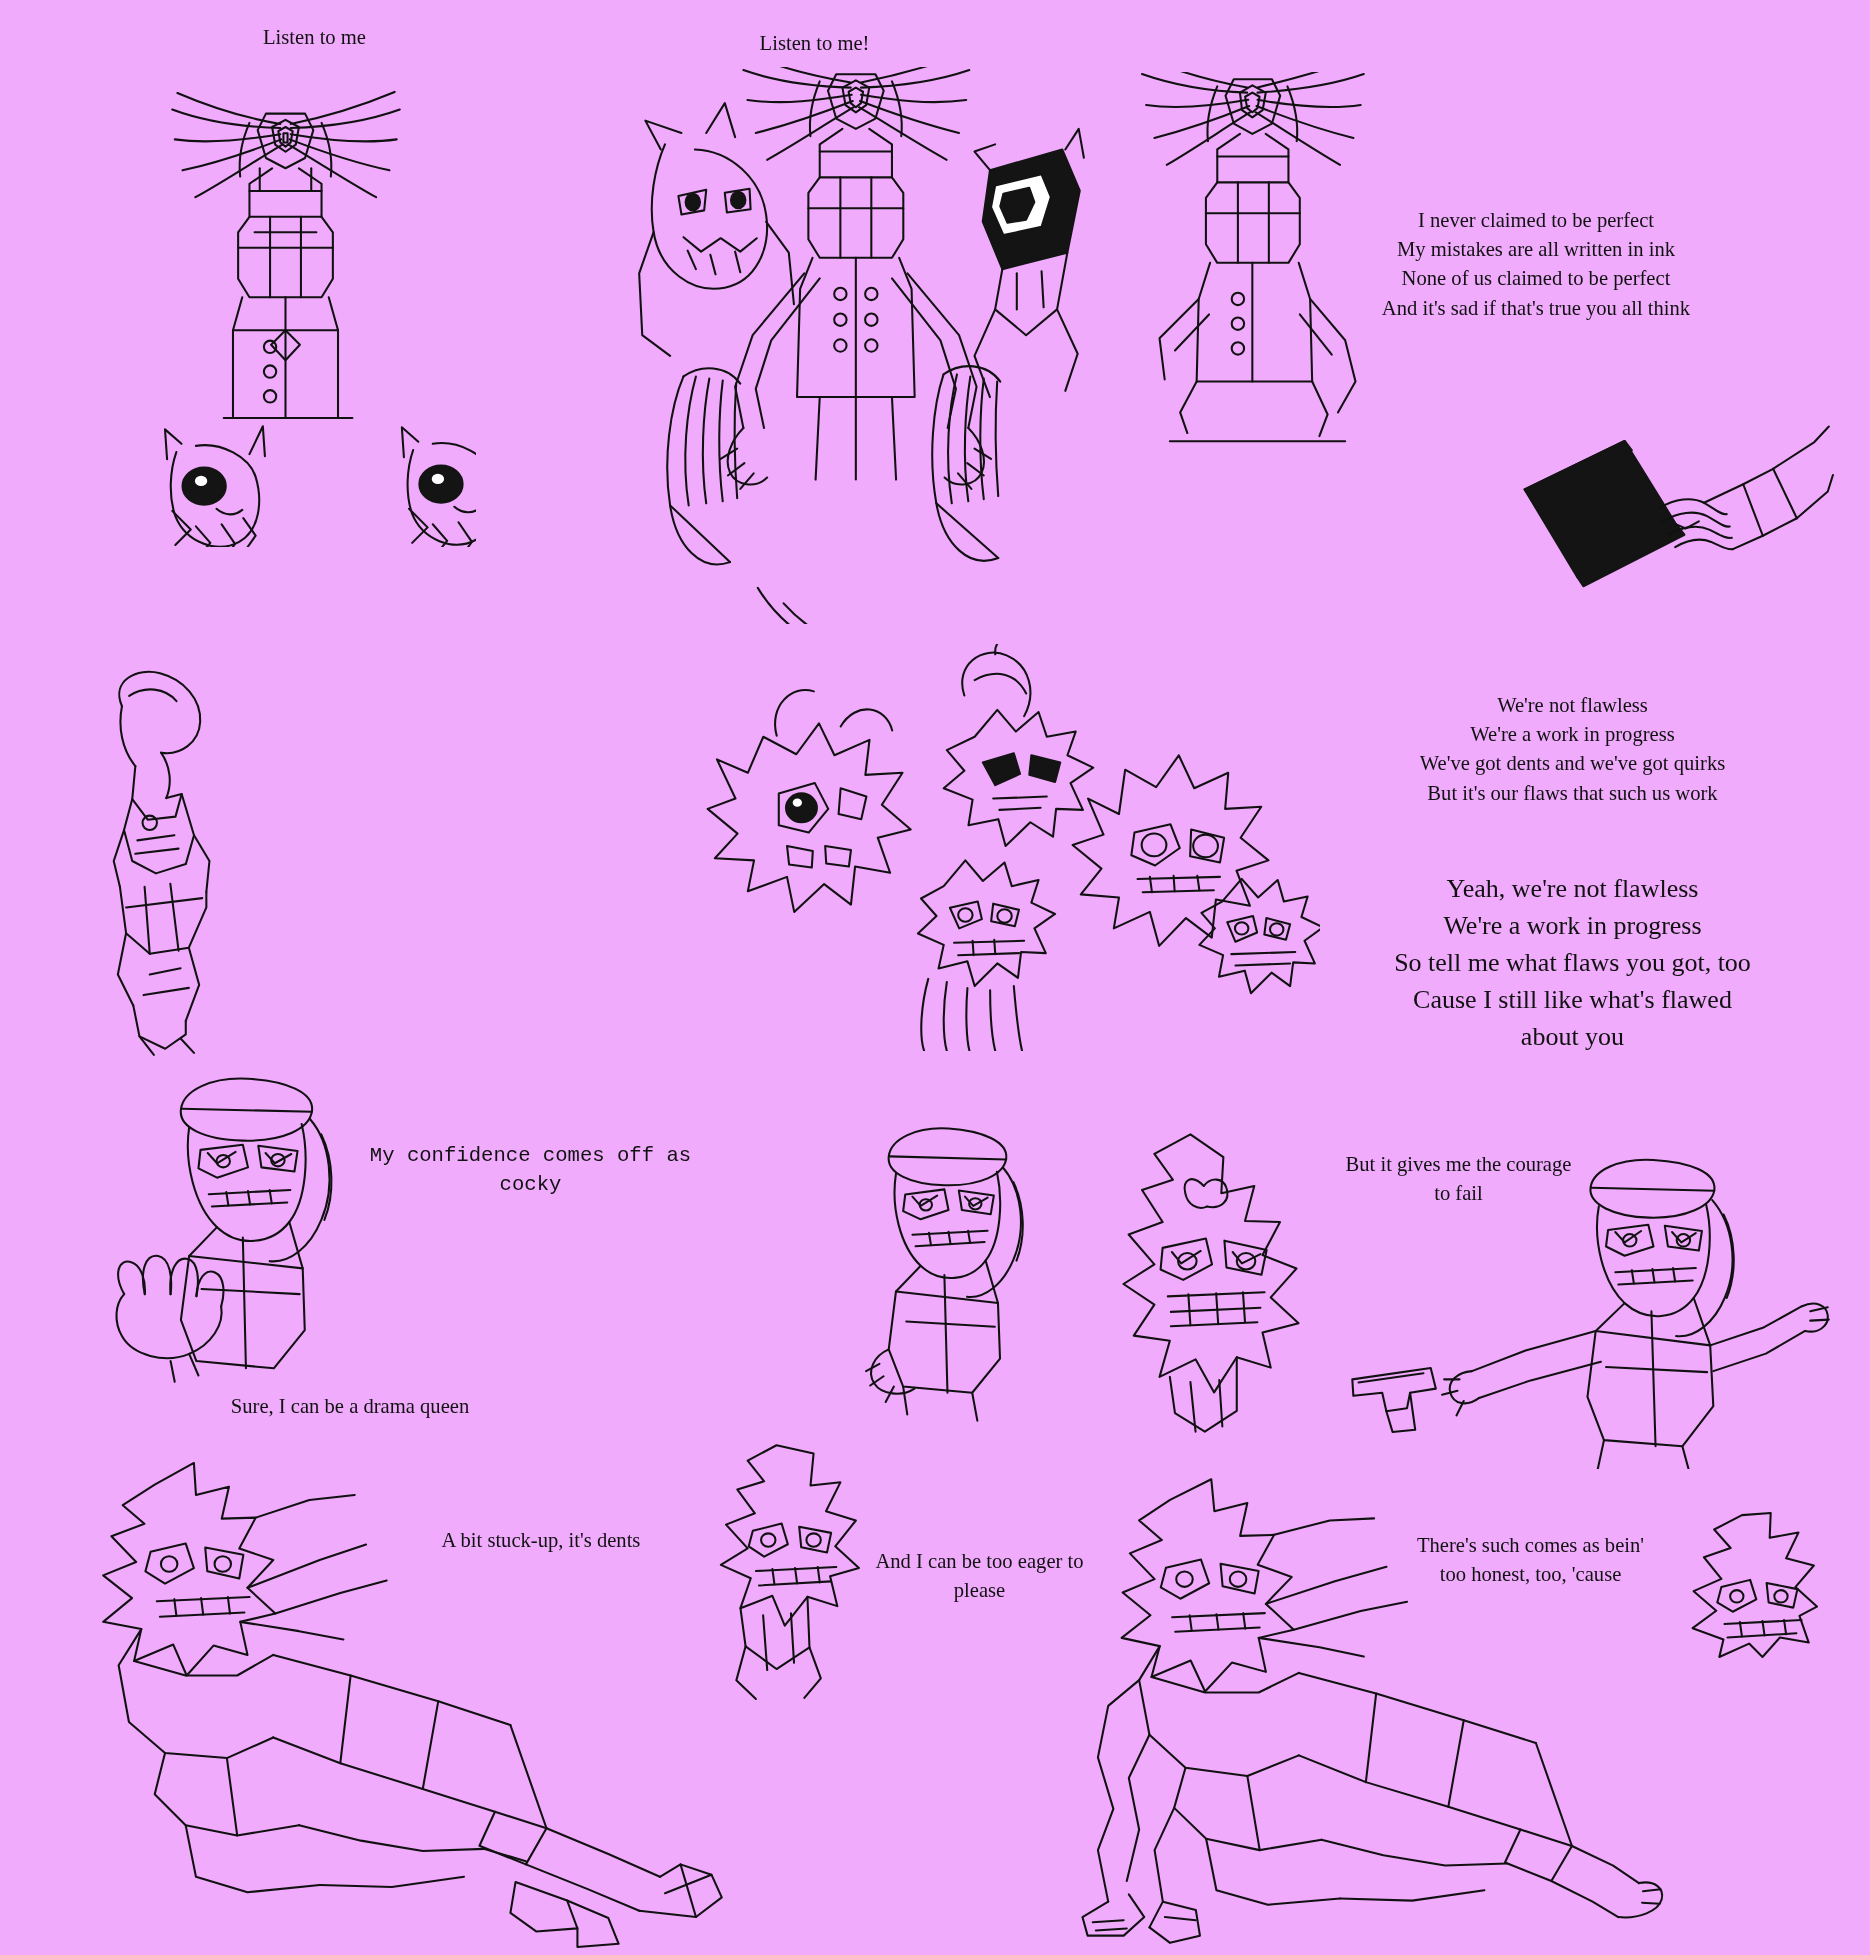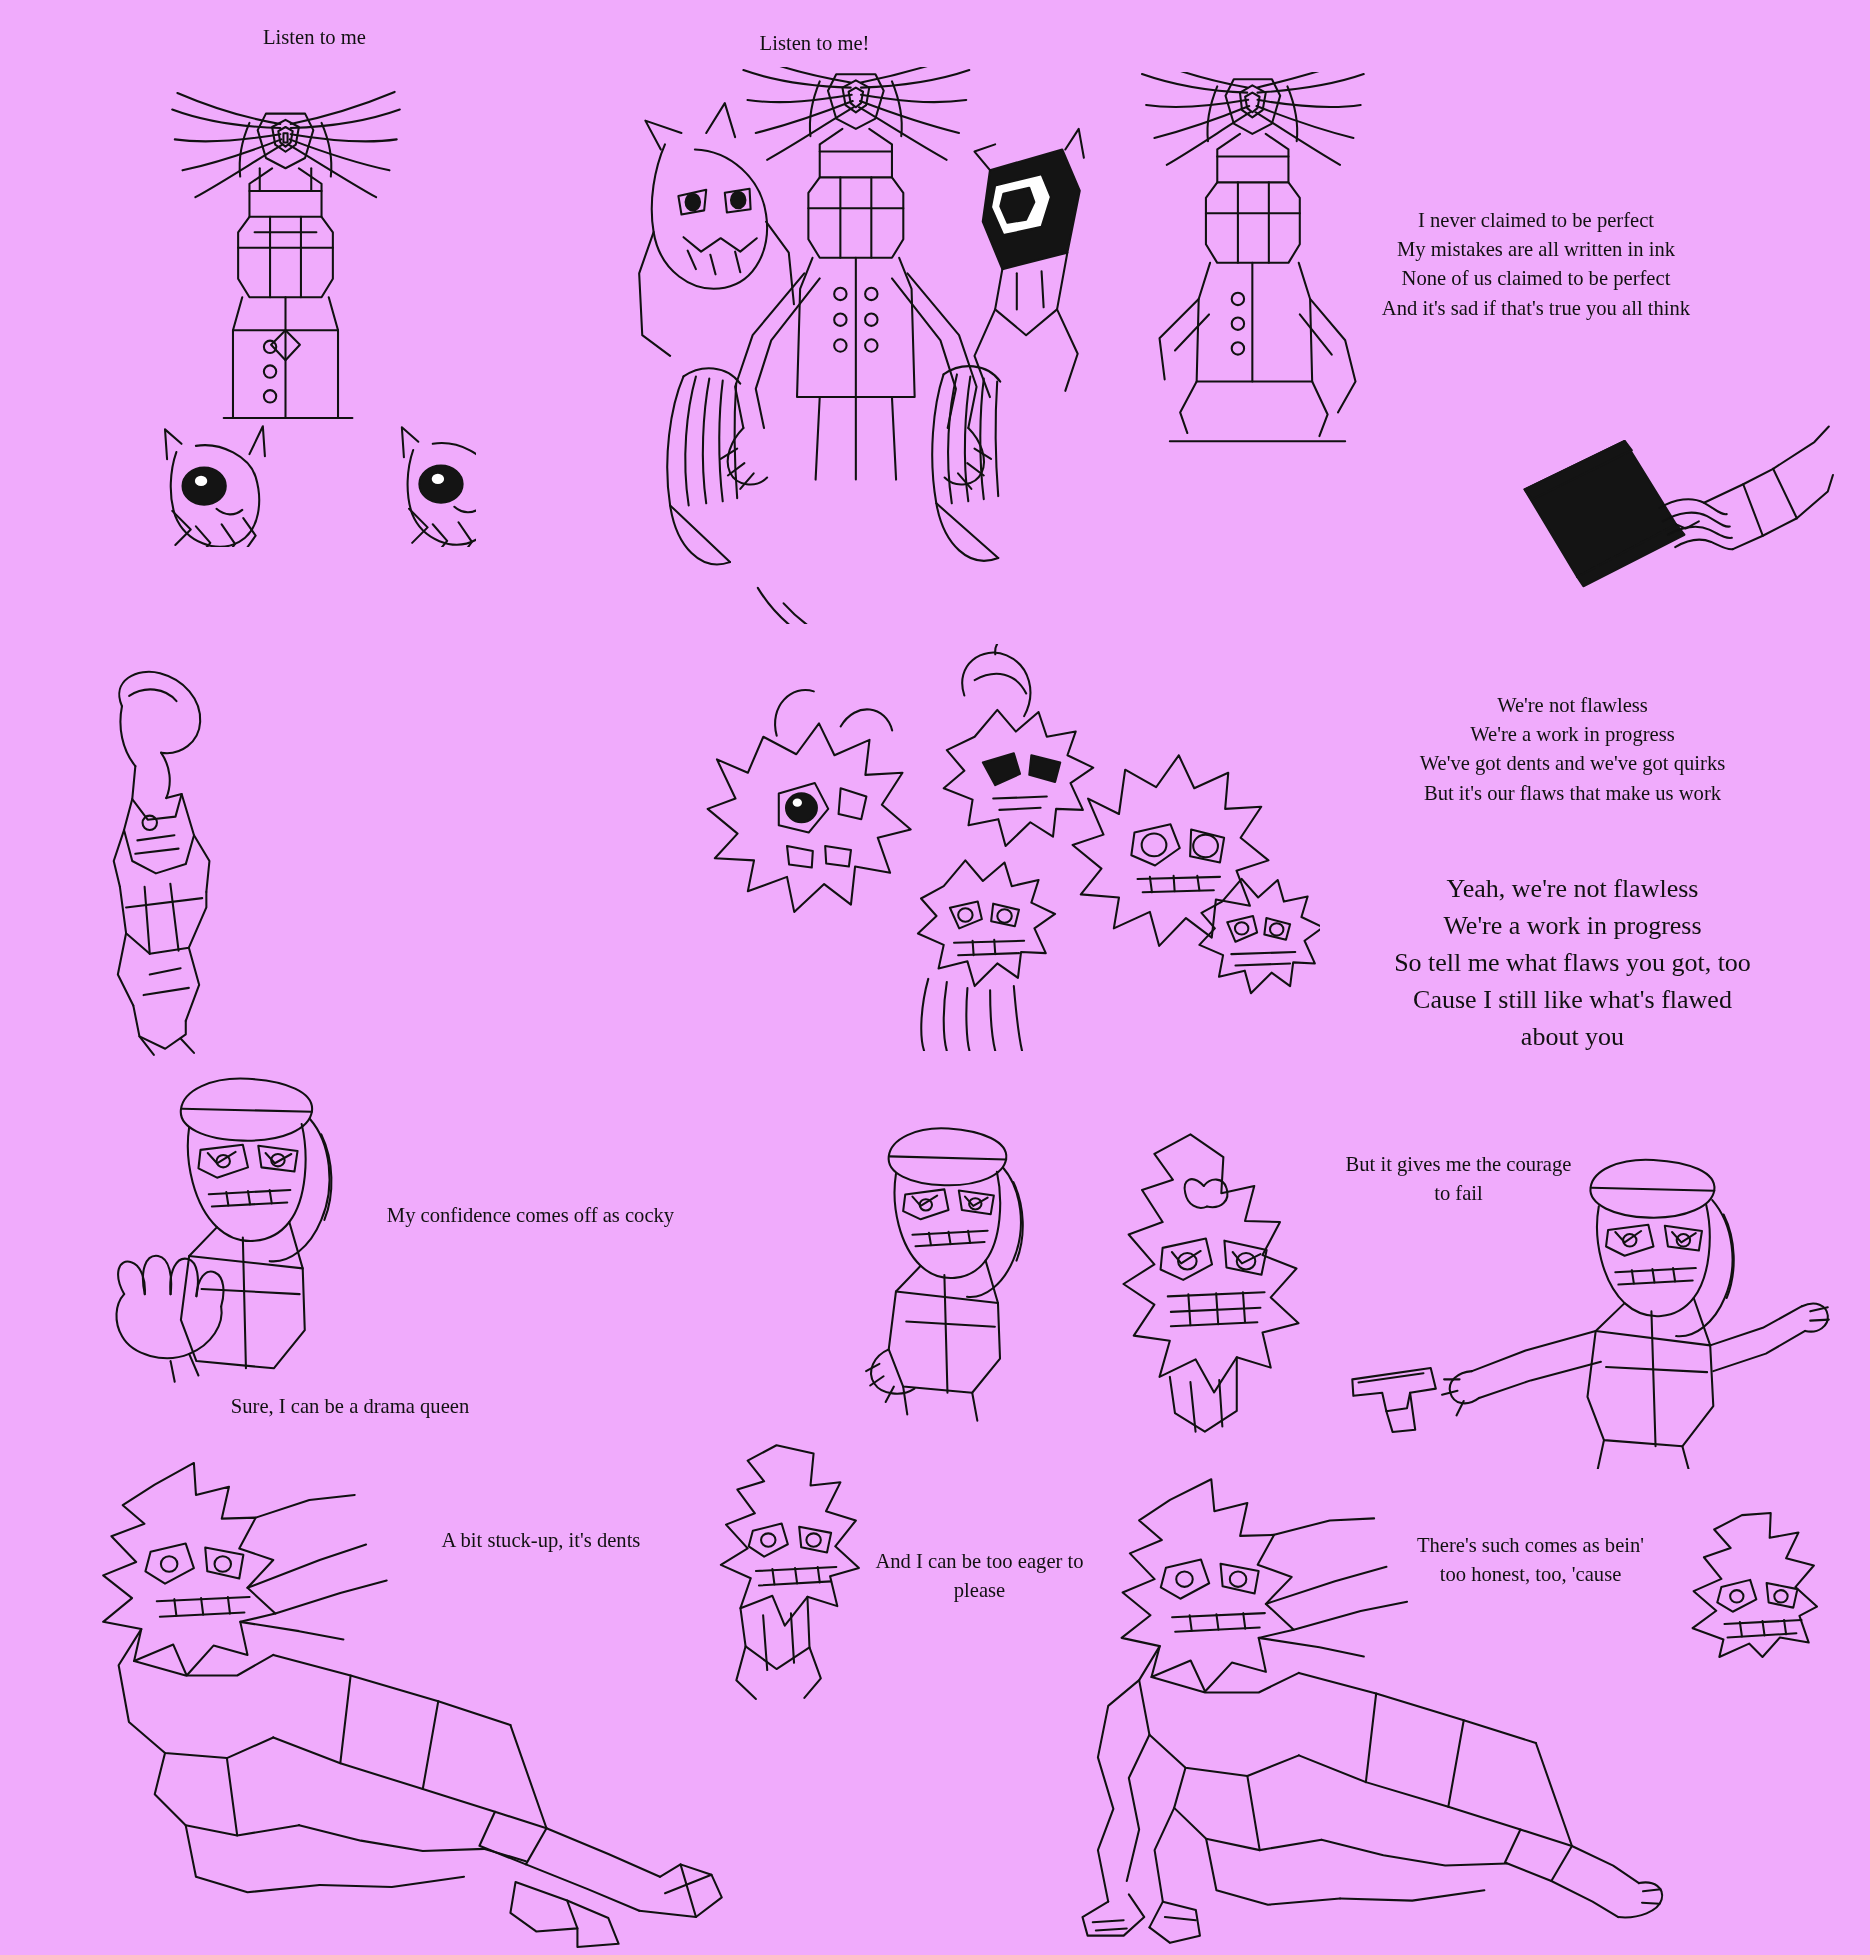--- a/index.html
+++ b/index.html
@@ -375,21 +375,21 @@
         <path d="M546 668 C542 716 544 768 550 790"></path>
         <path d="M590 672 C590 720 594 766 600 790"></path>
         <path d="M636 664 C640 712 646 764 652 790"></path>
       </g>
     </svg>
   </div>
 
   <div class="txt" style="left:1382px; top:691px; width:381px; font-size:20.6px;">We're not flawless
 We're a work in progress
 We've got dents and we've got quirks
-But it's our flaws that make us work</div>
+But it's our flaws that such us work</div>
 
   <div class="txt" style="left:1382px; top:871px; width:381px; font-size:26px;">Yeah, we're not flawless
 We're a work in progress
 So tell me what flaws you got, too
 Cause I still like what's flawed about you</div>
 
   <div class="art" style="left:88px; top:1052px; width:320px; height:340px;">
     <svg viewBox="0 0 620 660" preserveAspectRatio="none" aria-hidden="true">
       <g class="ink" stroke-width="4">
 
@@ -423,21 +423,21 @@
         <path d="M160 470 C156 424 172 396 194 402 C214 408 216 444 210 474"></path>
         <path d="M210 474 C212 440 228 420 246 428 C264 436 266 466 258 494"></path>
         <path d="M70 470 C52 490 50 524 66 552 C86 588 148 606 196 586 C240 568 264 528 258 494"></path>
         <path d="M196 586 L214 628"></path>
         <path d="M160 600 L168 640"></path>
       </g>
     </svg>
   </div>
 
 
-  <div class="txt" style="left:340px; top:1201px; width:381px; font-size:20.6px;">My confidence comes off as cocky</div>
+  <div class="txt" style="left:340px; top:1141px; width:381px; font-size:20.6px;font-family:Liberation Mono, monospace;">My confidence comes off as cocky</div>
 
   <div class="art" style="left:830px; top:1113px; width:237px; height:320px;">
     <svg viewBox="0 0 460 620" preserveAspectRatio="none" aria-hidden="true">
       <g class="ink" stroke-width="4">
         <path d="M230 30 C168 26 118 50 114 84 C110 116 154 138 222 140 C290 142 338 120 342 88 C346 56 296 34 230 30 Z"></path>
         <path d="M116 84 L342 90"></path>
         <path d="M128 118 C118 182 136 258 176 296 C214 332 272 326 302 286 C332 246 336 170 324 114"></path>
         <path d="M146 158 L222 148 L230 188 L176 206 L142 190 Z"></path>
         <path d="M250 150 L318 160 L312 196 L256 188 Z"></path>
         <path d="M160 162 L176 180 L208 160"></path>

